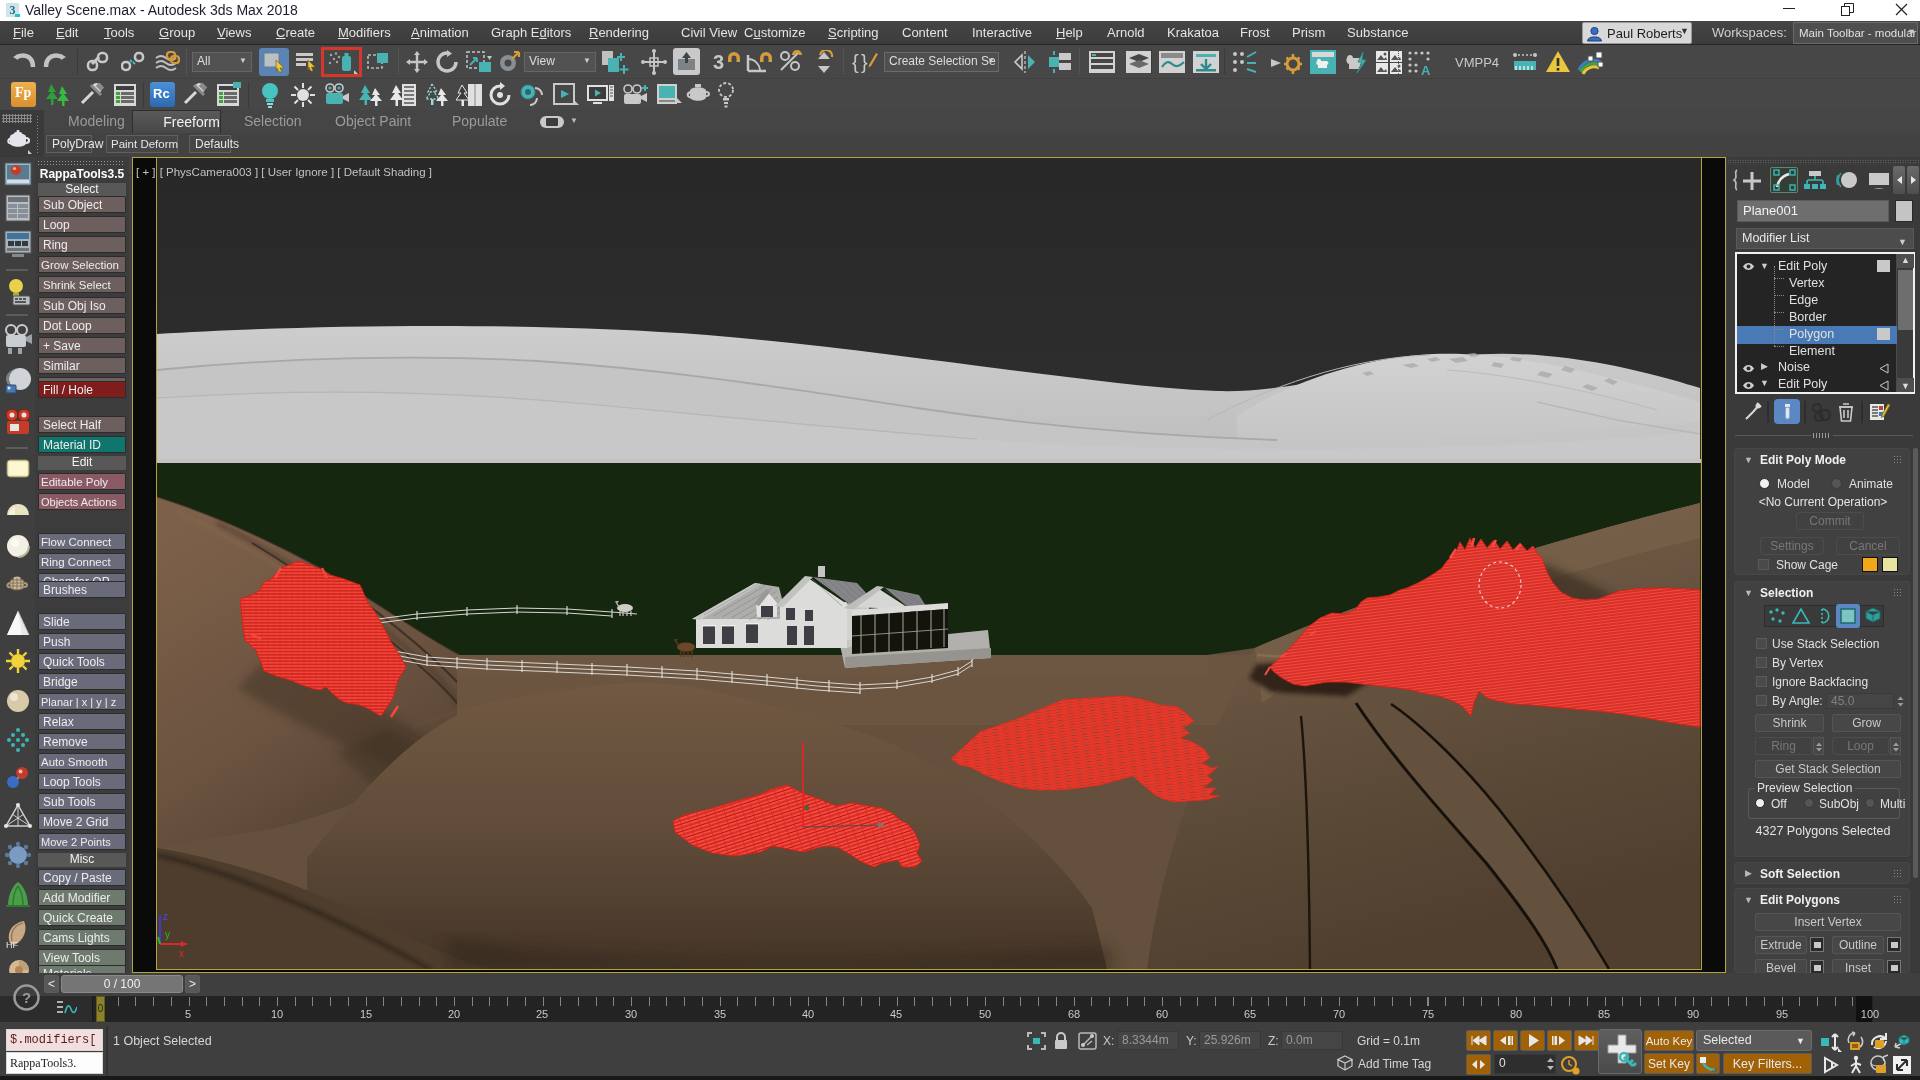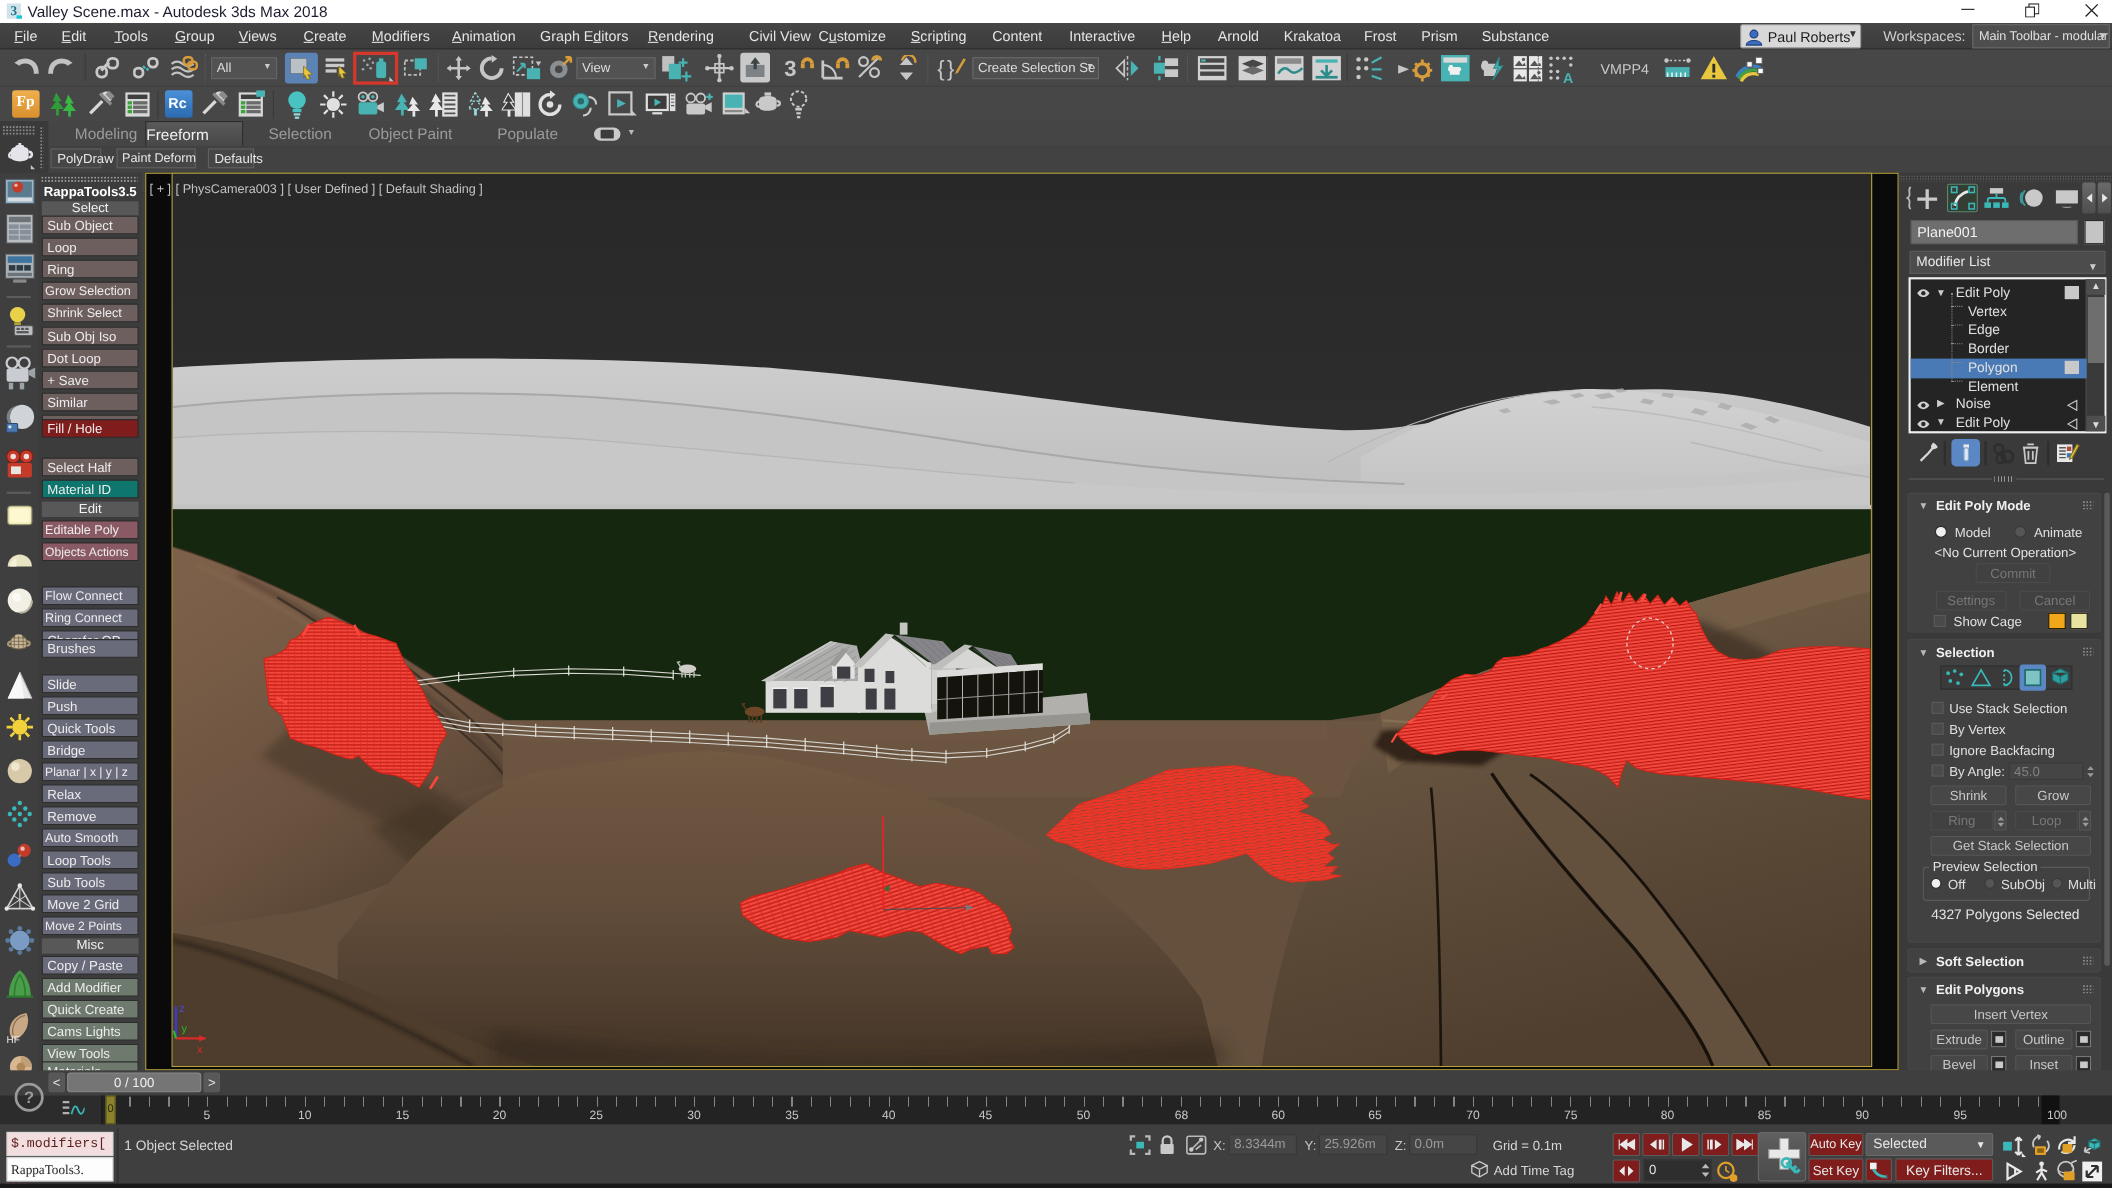--- a/index.html
+++ b/index.html
@@ -34,21 +34,21 @@
 .rollh{font-weight:bold;color:#f0f0f0;font-size:12px}
 .btn{position:absolute;background:#474747;border:1px solid #555;border-radius:2px;color:#c8c8c8;text-align:center;font-size:12px}
 .btn.dis{color:#777;background:#414141;border-color:#4c4c4c}
 .cb{position:absolute;width:11px;height:11px;background:#4a4a4a;border:1px solid #5a5a5a}
 
 #slrow{left:0;top:973px;width:1920px;height:23px;background:#3f3f3f}
 #ruler{left:0;top:996px;width:1920px;height:30px;background:#3f3f3f}
 #status{left:0;top:1026px;width:1920px;height:50px;background:#3f3f3f;color:#d6d6d6;font-size:12px}
 #bstrip{left:0;top:1076px;width:1920px;height:4px;background:#191919}
 .fld{position:absolute;background:#454545;border:1px solid #383838;color:#9a9a9a;font-size:12px;padding:1px 4px;white-space:nowrap;overflow:hidden}
-.pbtn{position:absolute;background:#7f1d1d;border:1px solid #5c5c5c;border-radius:2px;color:#e8e8e8}
+.pbtn{position:absolute;background:#a16207;border:1px solid #5c5c5c;border-radius:2px;color:#e8e8e8}
 u{text-decoration:underline}
 </style></head>
 <body>
 <div id="root">
 <div class="abs" id="title">
       <span class="abs txt">Valley Scene.max - Autodesk 3ds Max 2018</span>
 <svg class="abs" style="left:6px;top:3px" width="15" height="16" viewBox="0 0 15 16">
         <rect x="0" y="0" width="13" height="14" fill="#cfe3e8"></rect>
         <text x="6.5" y="11" font-size="12" font-weight="bold" fill="#1b6f8a" text-anchor="middle" font-family="Liberation Serif">3</text>
         <rect x="9" y="11" width="5" height="3" fill="#15c6d4"></rect>
@@ -506,21 +506,21 @@
 <div class="abs" style="left:36px;top:5px;width:4px;height:38px;background:radial-gradient(circle 0.8px, #8a8a8a 0.8px, transparent 1px);background-size:3px 3px"></div>
 <svg class="abs" style="left:4px;top:16px" width="28" height="28" viewBox="0 0 28 28">
         <path d="M6 11 C6 6 22 6 22 11 L22 17 C22 22 6 22 6 17 Z" fill="#e4e4ea"></path>
         <path d="M22 12 C26 12 26 17 22 17" stroke="#e4e4ea" stroke-width="2.2" fill="none"></path>
         <path d="M7 12 C3 14 4 18 7 17" stroke="#e4e4ea" stroke-width="2.2" fill="none"></path>
         <ellipse cx="14" cy="7.5" rx="4" ry="1.8" fill="#e4e4ea"></ellipse>
         <rect x="12.7" y="4" width="2.6" height="3" fill="#e4e4ea"></rect>
         <path d="M24 24 l4 4 h-4 Z" fill="#c9c9c9"></path>
       </svg>
 <span class="rtab" style="left:68px">Modeling</span>
-<div class="abs" style="left:132px;top:0px;width:89px;height:23px;background:linear-gradient(#5a5a5a,#474747);border:1px solid #2e2e2e;border-bottom:none;color:#f2f2f2;font-size:14px;text-align:left;line-height:22px">Freeform</div>
+<div class="abs" style="left:132px;top:0px;width:89px;height:23px;background:linear-gradient(#5a5a5a,#474747);border:1px solid #2e2e2e;border-bottom:none;color:#f2f2f2;font-size:14px;text-align:right;line-height:22px">Freeform</div>
 <span class="rtab" style="left:244px">Selection</span>
 <span class="rtab" style="left:335px">Object Paint</span>
 <span class="rtab" style="left:452px">Populate</span>
 <div class="abs" style="left:540px;top:6px;width:24px;height:12px;background:#c9c9c9;border-radius:6px">
         <span class="abs" style="left:6px;top:2px;width:12px;height:8px;background:#3c3c3c;border-radius:1px"></span>
       </div>
 <span class="abs" style="left:570px;top:6px;color:#bbb;font-size:8px">▼</span>
 <span class="rbtn" style="left:46px;width:46px;text-align:center;padding:0 5px;font-size:12px">PolyDraw</span>
 <span class="rbtn" style="left:106px;width:72px;text-align:center;padding:0 4px;font-size:11.5px">Paint Deform</span>
 <span class="rbtn" style="left:189px;width:42px;text-align:center;padding:0 5px;font-size:12px">Defaults</span>
@@ -961,21 +961,21 @@
 <path d="M3,786 L3,757" stroke="#3a3ad8" stroke-width="2"></path>
 <path d="M3,786 L30,786" stroke="#d82a2a" stroke-width="2"></path>
 <path d="M30,786 l-6,-3 v6 Z" fill="#d82a2a"></path>
 <path d="M3,786 L1,779" stroke="#2ab82a" stroke-width="2"></path>
 <text x="6" y="762" fill="#4a4ae8" font-size="10" font-family="Liberation Sans">z</text>
 <text x="8" y="780" fill="#2ab82a" font-size="10" font-family="Liberation Sans">y</text>
 <text x="22" y="799" fill="#d82a2a" font-size="10" font-family="Liberation Sans">x</text>
 </g>
 </svg>
 </div>
-<div class="abs" id="vpLabel">[ + ]  [ PhysCamera003 ] [ User Defined ] [ Default Shading ]</div>
+<div class="abs" id="vpLabel">[ + ]  [ PhysCamera003 ] [ User Ignore ] [ Default Shading ]</div>
 <div class="abs" id="cmd">
 <div class="abs" style="left:0;top:2px;width:193px;height:6px;background:radial-gradient(circle 0.6px,#808080 0.6px,transparent 0.8px);background-size:2.5px 2.5px"></div>
 <svg class="abs" style="left:2px;top:12px" width="14" height="22" viewBox="0 0 14 22">
         <path d="M8 1 C4 4 10 8 5 11 C10 14 4 18 8 21" stroke="#b9b9b9" stroke-width="1.6" fill="none"></path>
       </svg>
 <svg class="abs" style="left:13px;top:13px" width="24" height="22" viewBox="0 0 24 22">
         <path d="M12 2 v18 M3 11 h18" stroke="#c9c9c9" stroke-width="3"></path>
       </svg>
 <div class="abs" style="left:43px;top:10px;width:28px;height:26px;background:#353e35;border:1px solid #5a8a6a;border-radius:2px"></div>
 <svg class="abs" style="left:46px;top:12px" width="23" height="22" viewBox="0 0 23 22">

